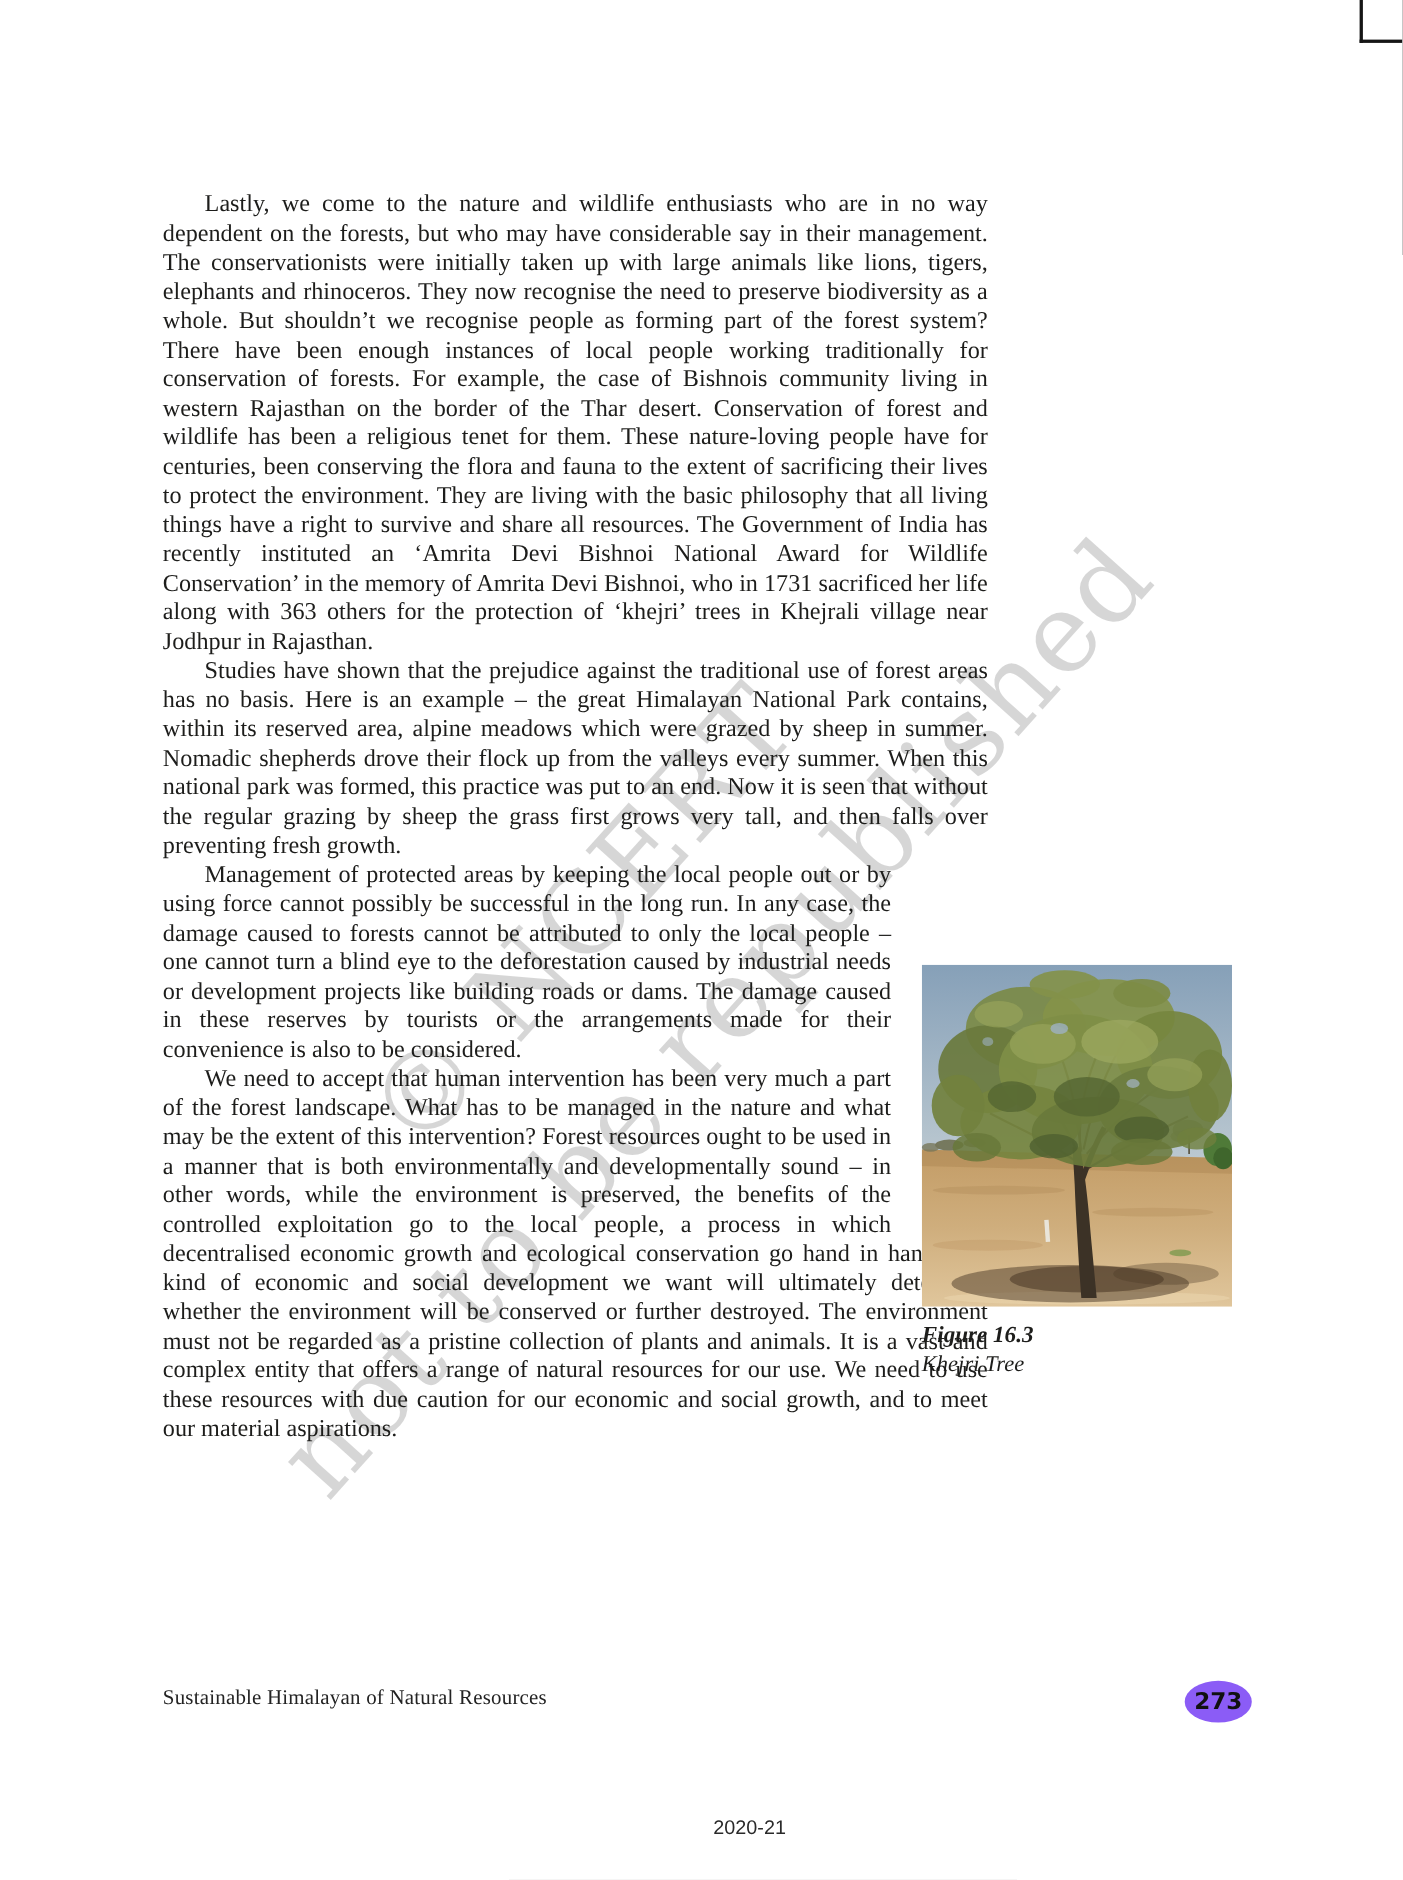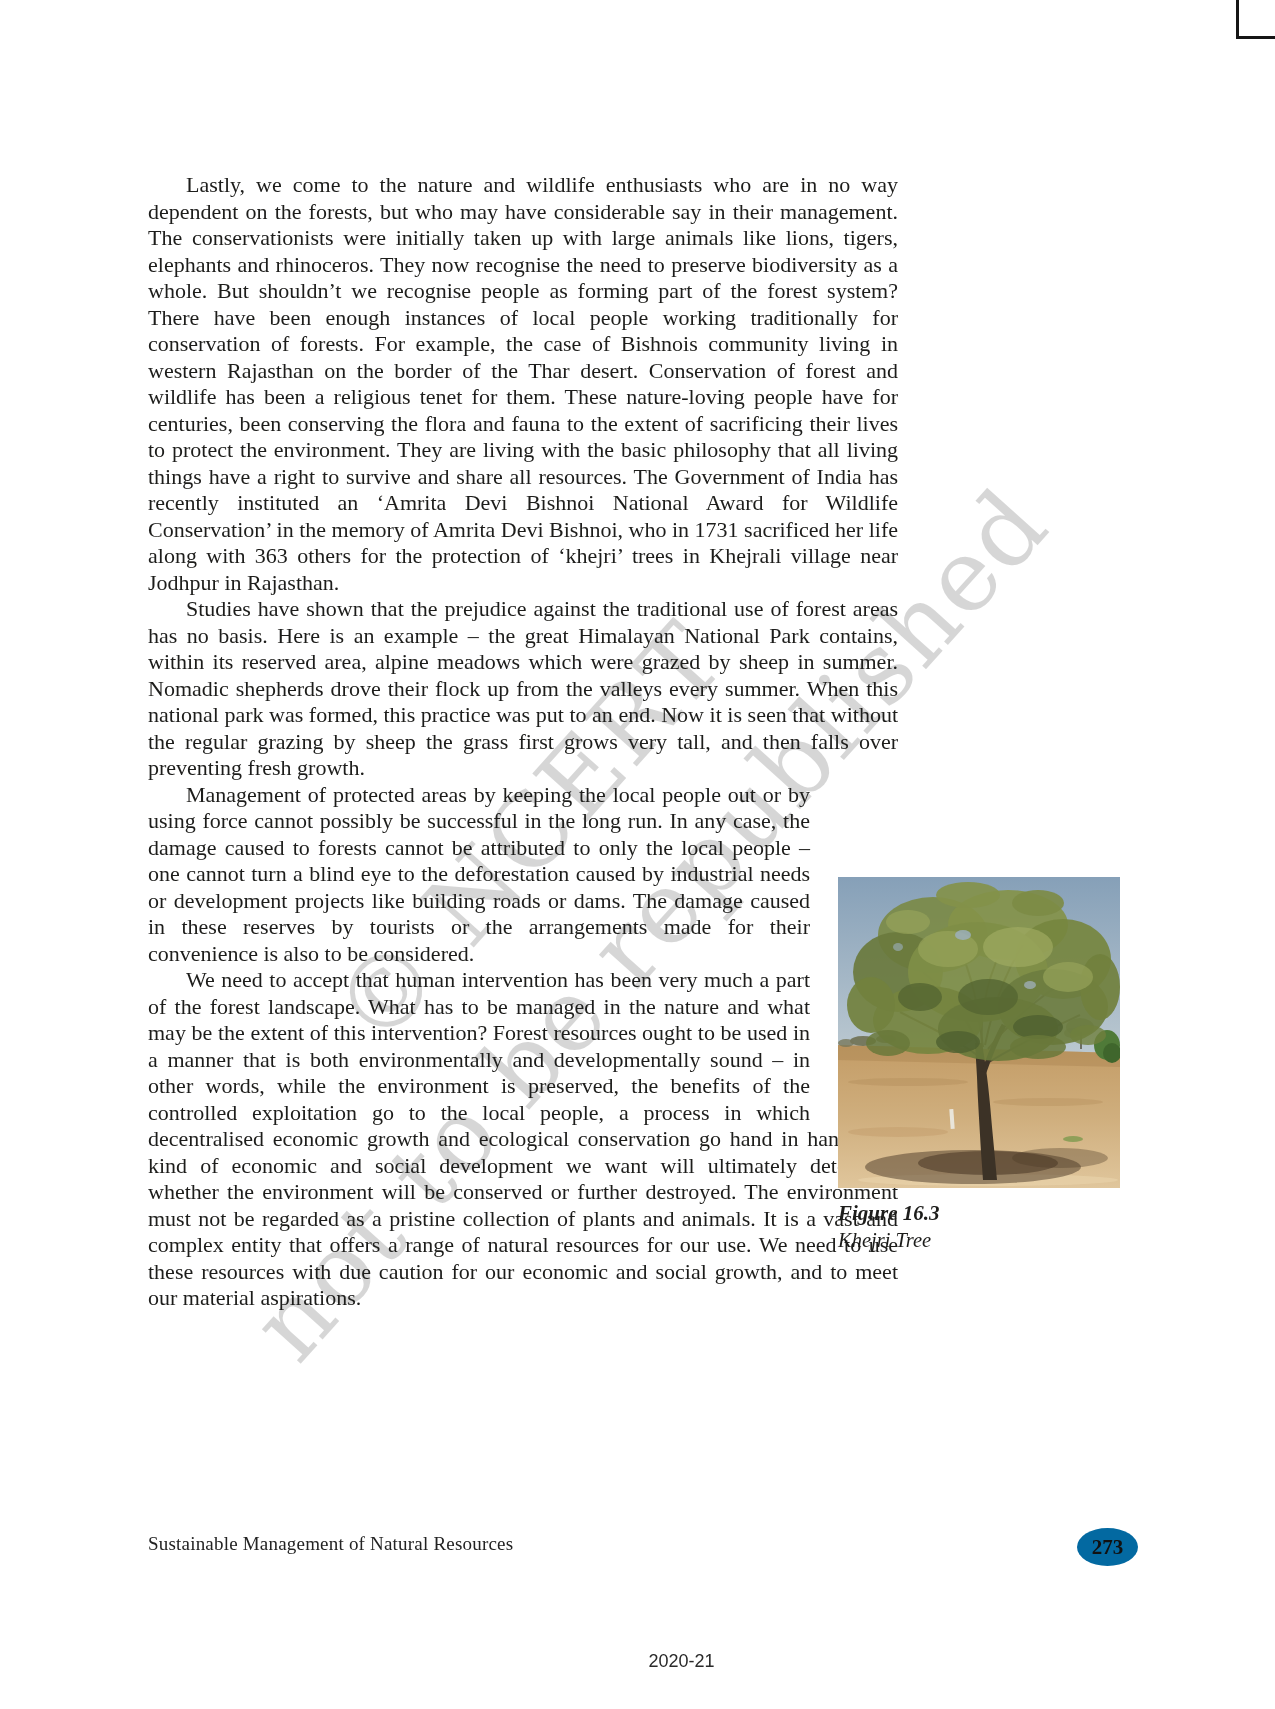--- a/index.html
+++ b/index.html
@@ -177,17 +177,17 @@
       <ellipse cx="125" cy="58" rx="8" ry="5" fill="#9db1c2" opacity="0.8"></ellipse>
       <ellipse cx="192" cy="108" rx="6" ry="4" fill="#a4b5c4" opacity="0.7"></ellipse>
       <ellipse cx="60" cy="70" rx="5" ry="4" fill="#9db1c2" opacity="0.6"></ellipse>
     </svg>
     <div class="fig-caption">
       <div class="fig-label">Figure 16.3</div>
       <div class="fig-title">Khejri Tree</div>
     </div>
   </div>
 
-  <div class="footer-chapter">Sustainable Management of Natural Resources</div>
-  <div class="page-badge" style="background: #0369a1; font-family: Liberation Serif, serif;">273</div>
+  <div class="footer-chapter">Sustainable Himalayan of Natural Resources</div>
+  <div class="page-badge" style="background: #8b5cf6;">273</div>
   <div class="year-mark">2020-21</div>
 
 </div>
 
 </body></html>

